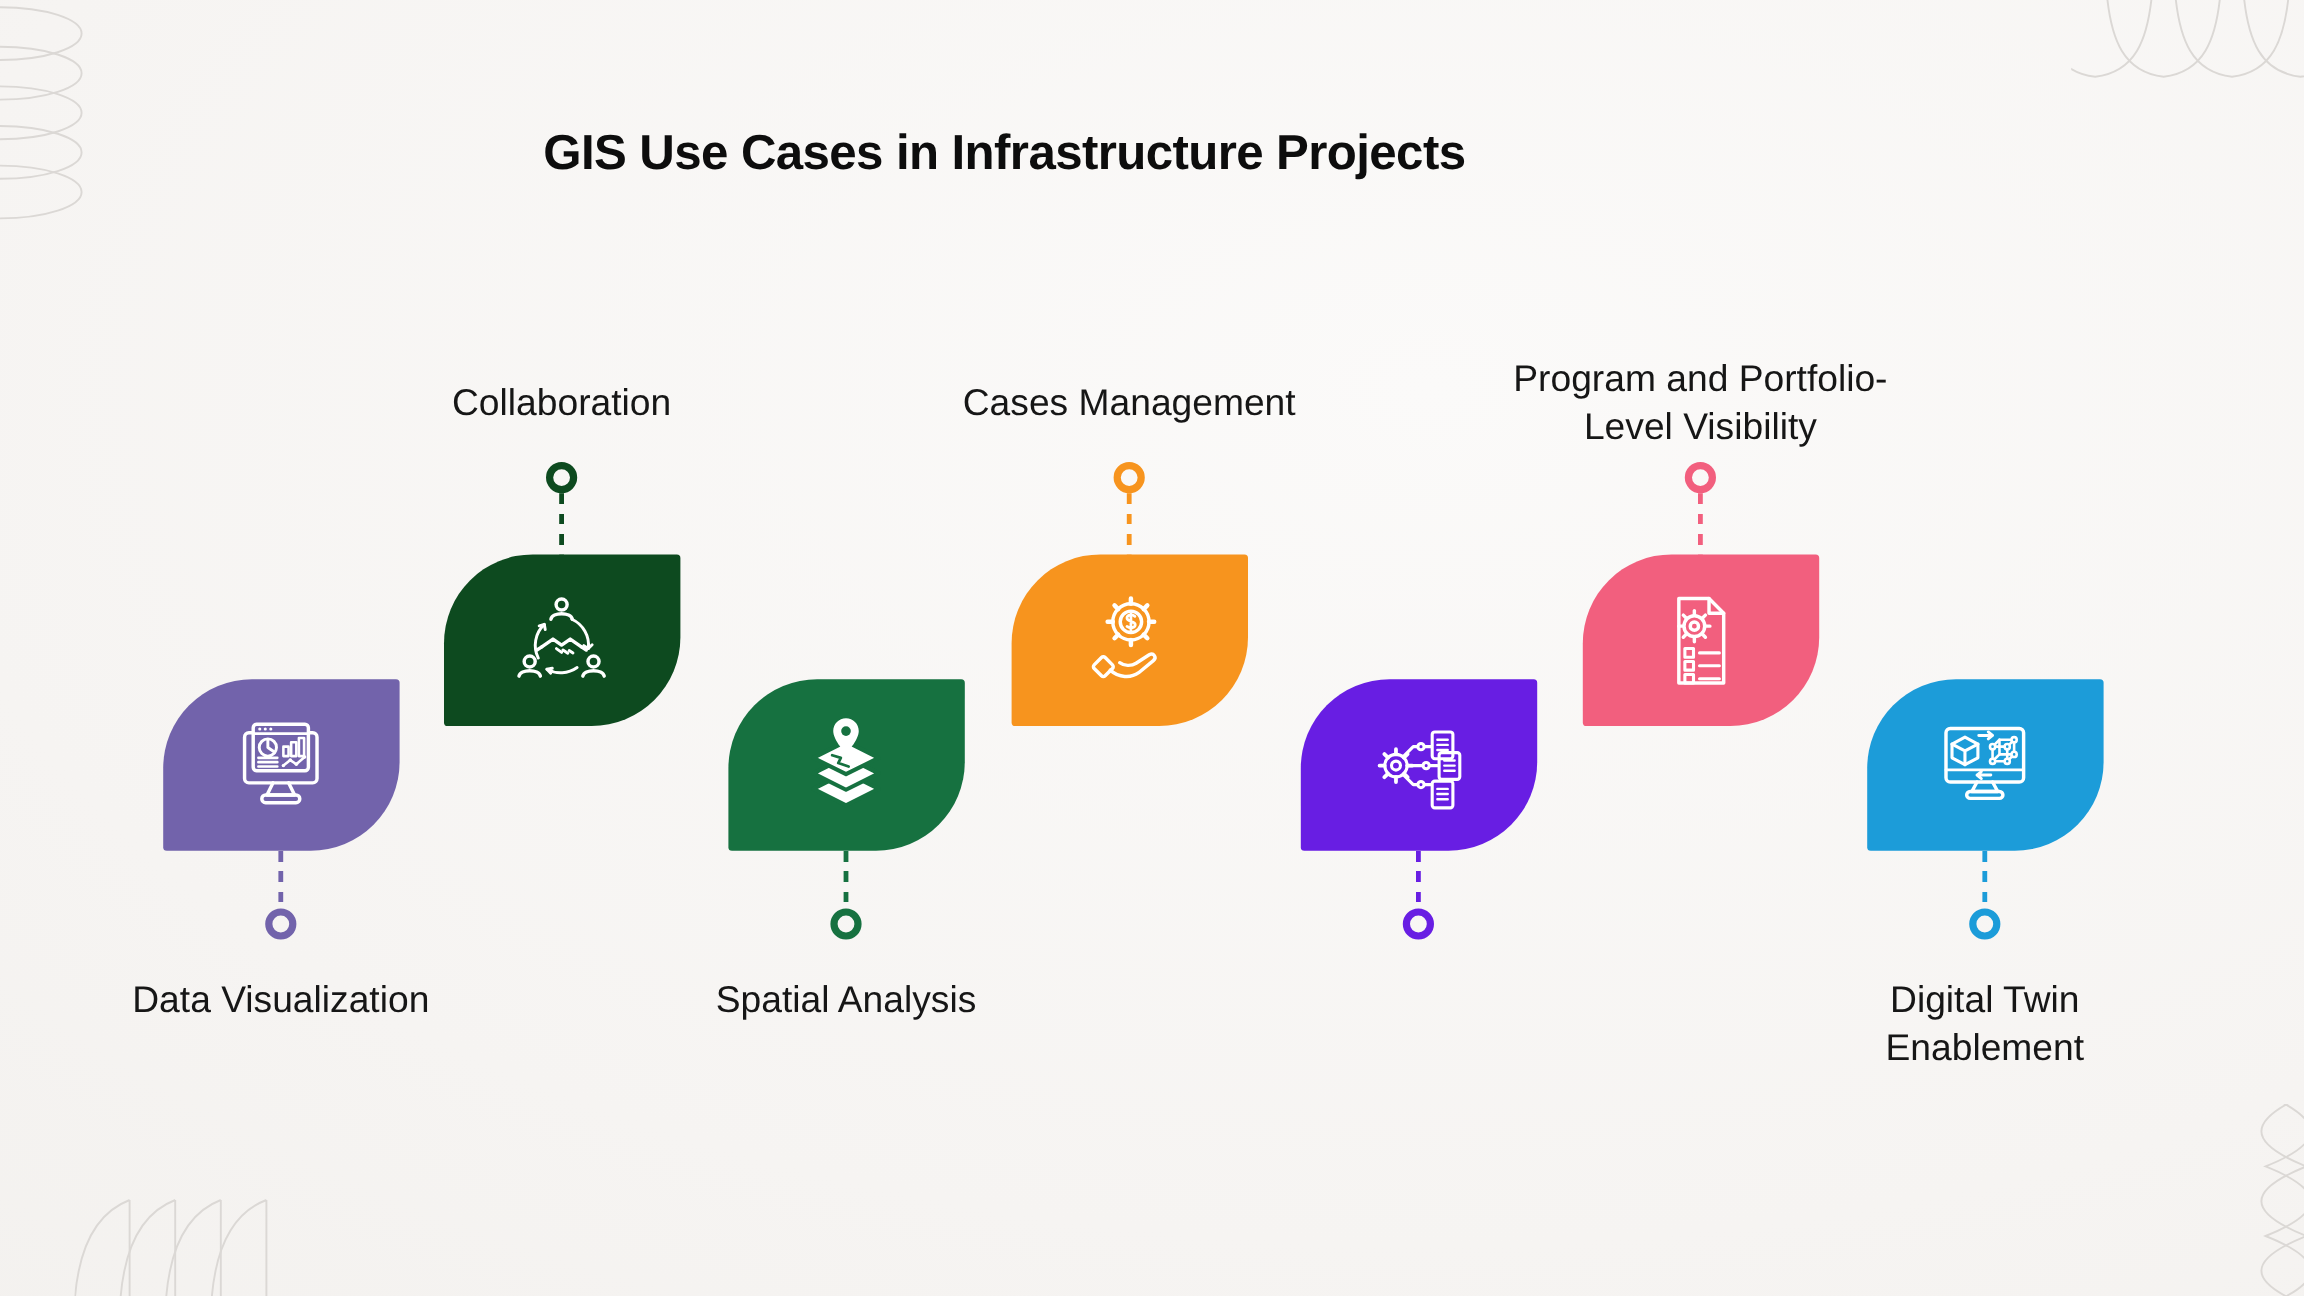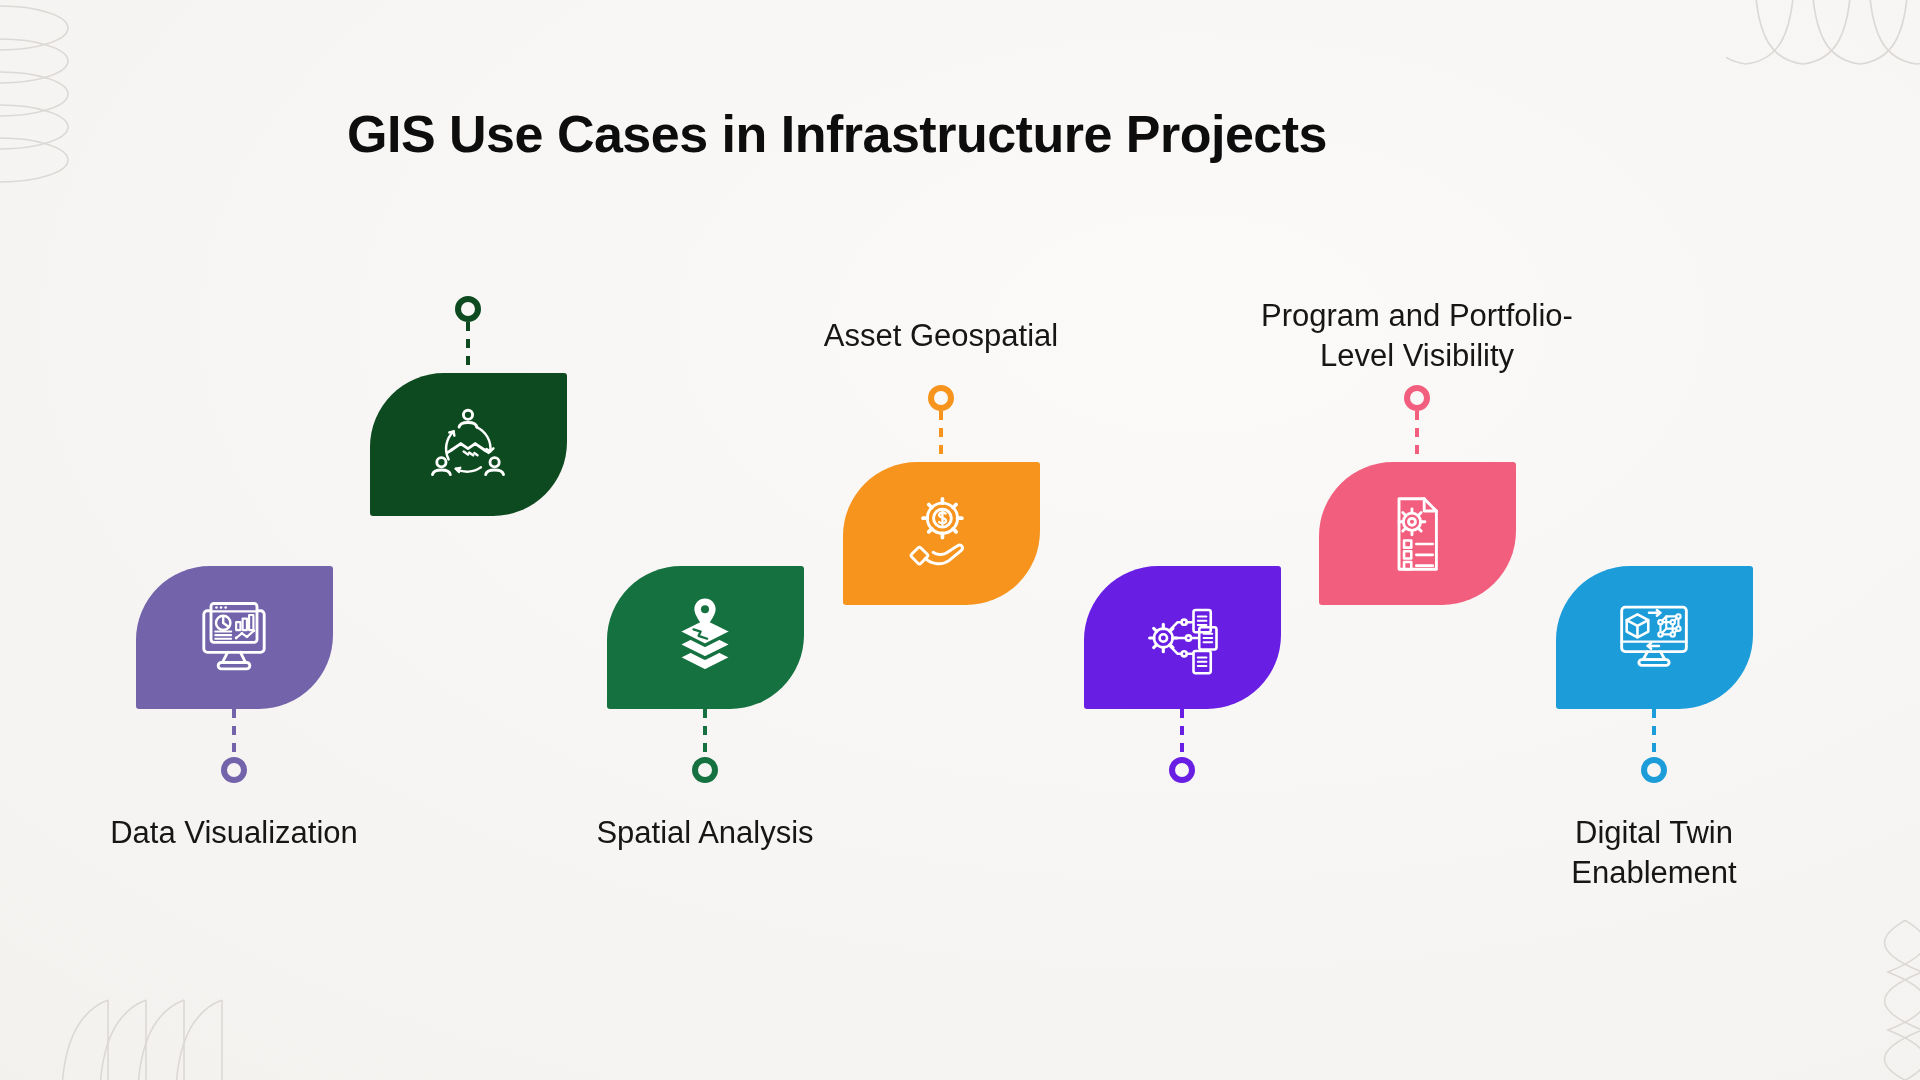--- a/index.html
+++ b/index.html
@@ -3,21 +3,21 @@
 <meta charset="utf-8">
 <style>
   html,body{margin:0;padding:0;}
   body{
     width:1920px;height:1080px;overflow:hidden;position:relative;
     font-family:"Liberation Sans", sans-serif;
     background:radial-gradient(120% 120% at 62% 30%, #fbfaf9 0%, #f6f4f2 55%, #f1efec 100%);
   }
   .page-title{
     position:absolute;top:104px;left:0;width:1674px;text-align:center;
-    font-size:52px;font-weight:700;letter-spacing:-0.5px;color:#0d0d0d;margin:0;
+    font-size:41px;font-weight:700;letter-spacing:-0.5px;color:#0d0d0d;margin:0;
   }
   .item{position:absolute;width:360px;display:flex;flex-direction:column;align-items:center;}
   .pos-top{top:296px;}
   .pos-bottom{top:566px;}
   .label{
     font-size:31px;line-height:40px;text-align:center;color:#161616;
     white-space:pre-line;
   }
   .pos-top .label{height:80px;display:flex;align-items:center;justify-content:center;margin-bottom:9px;}
   .pos-bottom .label{margin-top:30px;}
@@ -90,20 +90,21 @@
       <circle cx="41" cy="31.2" r="1" fill="#fff" stroke="none"></circle>
       <circle cx="45.8" cy="27" r="1" fill="#fff" stroke="none"></circle>
     </svg>
   </div>
   <div class="dash"></div>
   <div class="ring"></div>
   <div class="label">Data Visualization</div>
 </div>
 
 <div class="item pos-top" style="left: 288px; --c: #0D4A1F;">
+  <div class="label">Collaboration</div>
   <div class="ring"></div>
   <div class="dash"></div>
   <div class="tile">
     <svg viewBox="0 0 64 64" width="92" height="92" fill="none" stroke="#fff" stroke-width="2" stroke-linecap="round" stroke-linejoin="round">
       <circle cx="32" cy="11" r="3.2"></circle>
       <path d="M25.8,19.5 c0.8,-4.2 11.6,-4.2 12.4,0"></path>
       <circle cx="13.5" cy="44" r="3.2"></circle>
       <path d="M7.3,52.5 c0.8,-4.2 11.6,-4.2 12.4,0"></path>
       <circle cx="50.5" cy="44" r="3.2"></circle>
       <path d="M44.3,52.5 c0.8,-4.2 11.6,-4.2 12.4,0"></path>
@@ -134,21 +135,21 @@
       <path d="M32,4.5 c-4.1,0 -7.4,3.3 -7.4,7.4 c0,5.5 7.4,13.1 7.4,13.1 s7.4,-7.6 7.4,-13.1 c0,-4.1 -3.3,-7.4 -7.4,-7.4 z" fill="#fff"></path>
       <circle cx="32" cy="12" r="2.8" fill="var(--c)"></circle>
     </svg>
   </div>
   <div class="dash"></div>
   <div class="ring"></div>
   <div class="label">Spatial Analysis</div>
 </div>
 
 <div class="item pos-top" style="left: 761px; --c: #F7941E;">
-  <div class="label">Asset Geospatial</div>
+  <div class="label">Cases Management</div>
   <div class="ring"></div>
   <div class="dash"></div>
   <div class="tile">
     <svg viewBox="0 0 64 64" width="92" height="92" fill="none" stroke="#fff" stroke-width="2" stroke-linecap="round" stroke-linejoin="round">
       <circle cx="33" cy="21" r="10.5"></circle>
       <circle cx="33" cy="21" r="6.2"></circle>
       <g stroke-width="2.6">
         <path d="M43.5,21 h3 M33,31.5 v3 M22.5,21 h-3 M33,10.5 v-3"></path>
         <path d="M40.4,28.4 l2.1,2.1 M25.6,28.4 l-2.1,2.1 M25.6,13.6 l-2.1,-2.1 M40.4,13.6 l2.1,-2.1"></path>
       </g>

